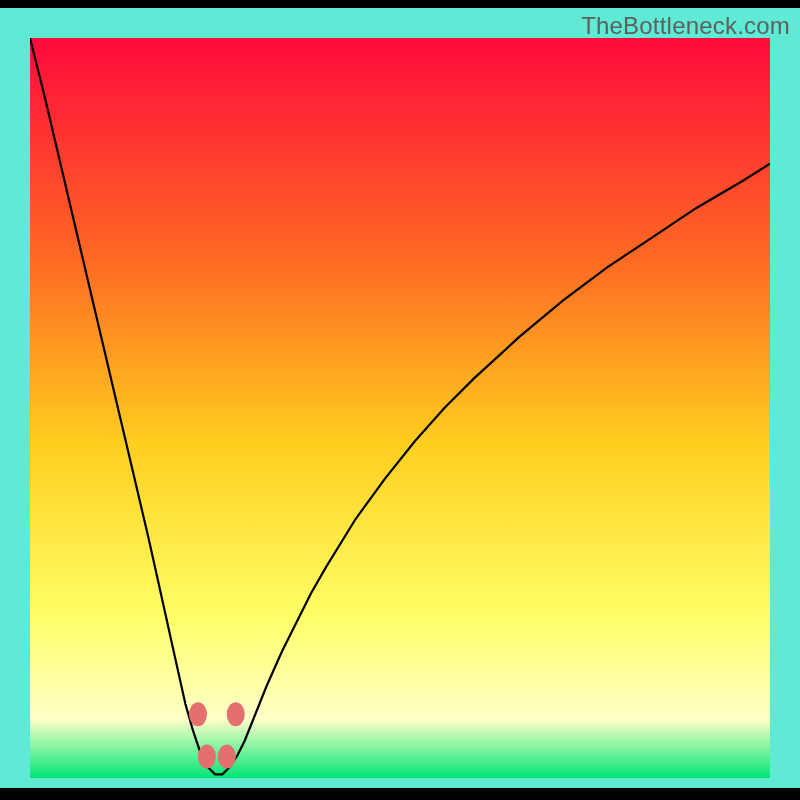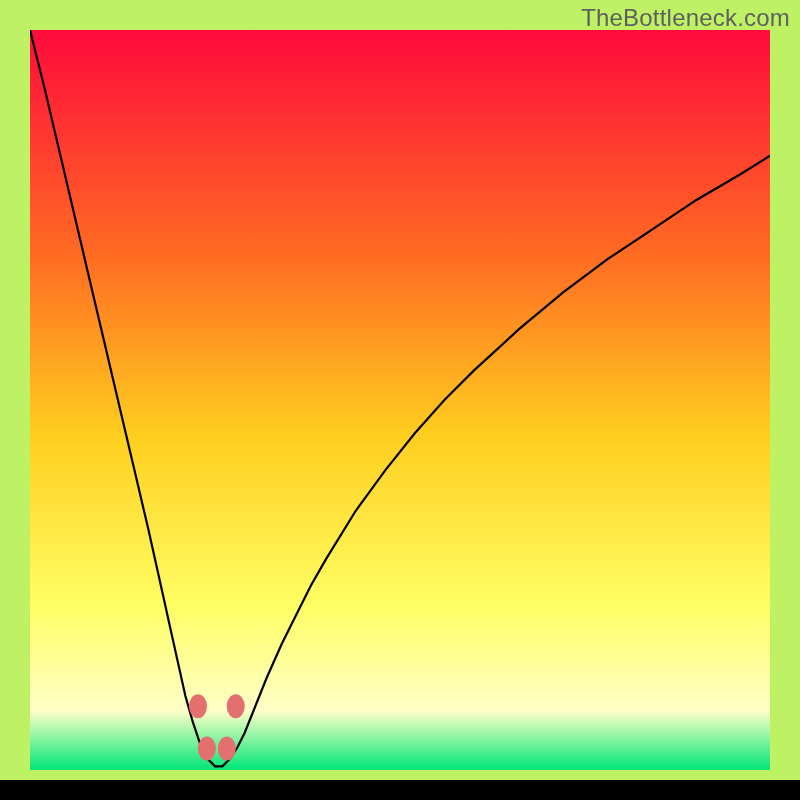--- a/index.html
+++ b/index.html
@@ -6,25 +6,25 @@
     margin: 0;
     padding: 0;
     width: 800px;
     height: 800px;
     background: #000;
     overflow: hidden;
     font-family: Arial, Helvetica, sans-serif;
   }
   .frame {
     position: absolute;
-    top: 0;
+    top: 8px;
     left: 0;
     width: 800px;
     height: 780px;
-    background: #bef264;
+    background: #5eead4;
   }
   .watermark {
     position: absolute;
     top: 4px;
     right: 10px;
     color: #5f5f5f;
     font-size: 24px;
     font-weight: 500;
     letter-spacing: 0.2px;
   }

